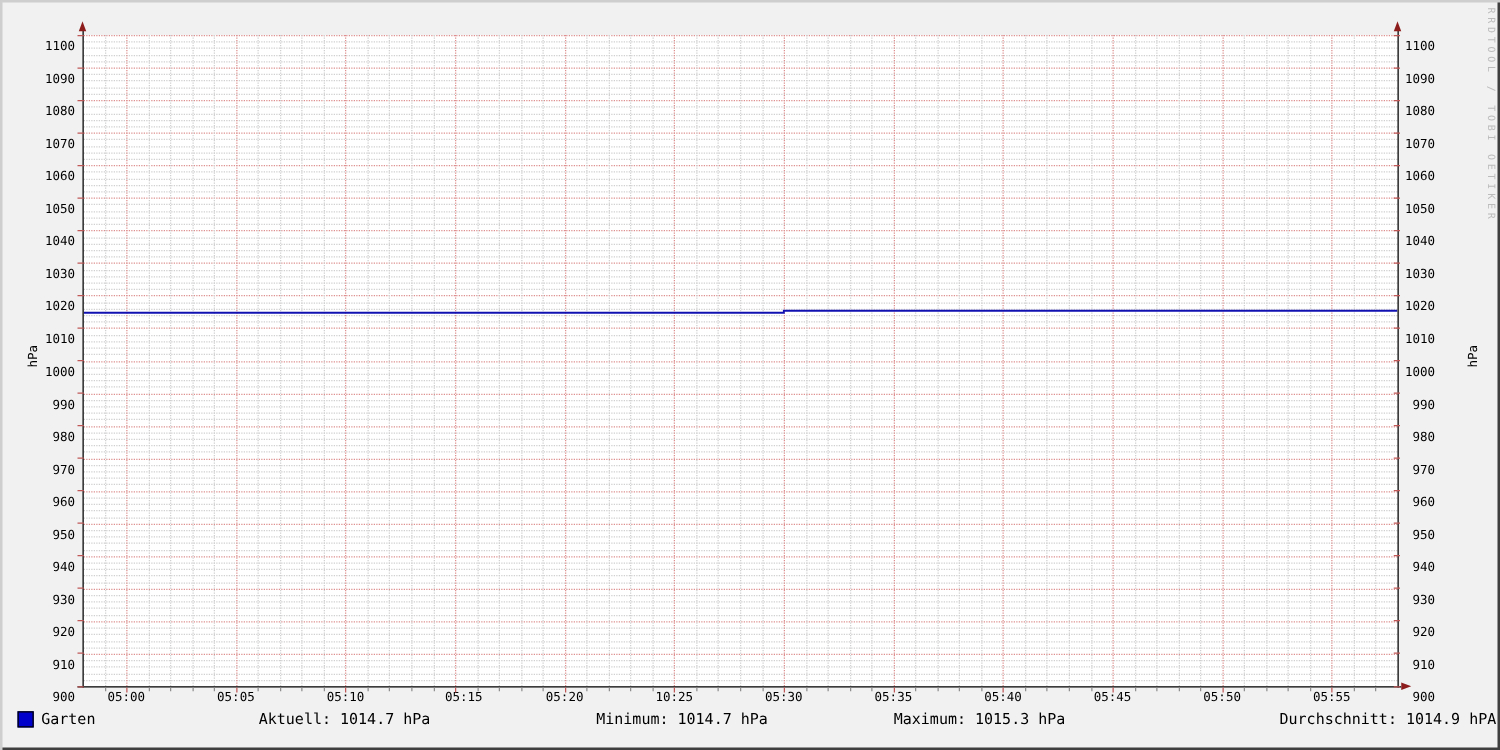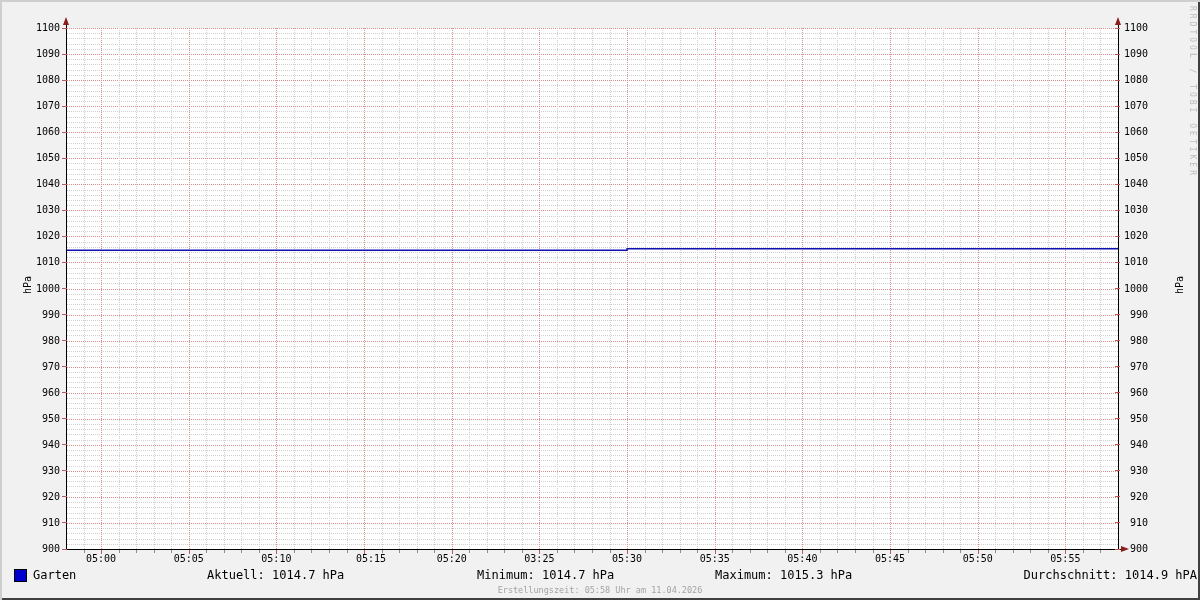--- a/index.html
+++ b/index.html
@@ -14,21 +14,21 @@
   #watermark{right:3px;top:6px;writing-mode:vertical-rl;font-size:8px;letter-spacing:3px;color:#bcbcbc;}
   #yunit-left{left:27px;top:285px;transform:translate(-50%,-50%) rotate(-90deg);font-size:10px;}
   #yunit-right{left:1179px;top:285px;transform:translate(-50%,-50%) rotate(-90deg);font-size:10px;}
   #plot{position:absolute;left:67px;top:28px;width:1051px;height:521px;background:#ffffff;}
   #series-svg{position:absolute;left:0;top:0;}
   .hline{position:absolute;left:0;width:100%;height:0;border-top:1px dotted #d0d0d0;}
   .hline.major{border-top-color:#dd8f8f;}
   .vline{position:absolute;top:0;height:100%;width:0;border-left:1px dotted #d0d0d0;}
   .vline.major{border-left-color:#dd8f8f;}
   .axis{position:absolute;background:#000;}
-  .ylab{position:absolute;font-size:10px;height:12px;line-height:12px;text-align:right;}
+  .ylab{position:absolute;font-size:10px;height:12px;line-height:12px;text-align:right;margin-top:10px;}
   .xlab{position:absolute;font-size:10px;width:60px;text-align:center;top:553px;height:12px;line-height:12px;}
   .tick{position:absolute;background:#8f8f8f;}
   .tick.major{background:#c05858;}
   .arrow{position:absolute;width:0;height:0;}
   #arrow-y-left {left:63px;top:17px;border-left:3.5px solid transparent;border-right:3.5px solid transparent;border-bottom:8px solid #8d1c1c;}
   #arrow-y-right{left:1115px;top:17px;border-left:3.5px solid transparent;border-right:3.5px solid transparent;border-bottom:8px solid #8d1c1c;}
   #arrow-x{left:1121px;top:546px;border-top:3.5px solid transparent;border-bottom:3.5px solid transparent;border-left:8px solid #8d1c1c;}
   .leg{position:absolute;top:568px;font-size:12px;height:14px;line-height:14px;}
   #legend-swatch{position:absolute;left:14px;top:569px;width:11px;height:11px;border:1px solid #000;background:#0000cc;}
   #legend-name{left:33px;}
@@ -219,21 +219,20 @@
   <div class="arrow" id="arrow-y-right"></div>
   <div class="arrow" id="arrow-x"></div>
 
   <div id="legend-swatch" style="background: rgb(0, 0, 204);"></div>
   <div class="t leg" id="legend-name">Garten</div>
   <div class="t leg" id="stat-aktuell">Aktuell: 1014.7 hPa</div>
   <div class="t leg" id="stat-minimum">Minimum: 1014.7 hPa</div>
   <div class="t leg" id="stat-maximum">Maximum: 1015.3 hPa</div>
   <div class="t leg" id="stat-durchschnitt">Durchschnitt: 1014.9 hPA</div>
 
-  <div class="t" id="footer">Erstellungszeit: 05:58 Uhr am 11.04.2026</div>
 <div class="ylab" style="left: 20px; width: 40px; top: 22px;">1100</div>
     <div class="ylab" style="left: 1122px; width: 26px; top: 22px;">1100</div>
     <div class="tick major" style="left: 62px; top: 27.5px; width: 5px; height: 1px;"></div>
     <div class="tick major" style="left: 1115px; top: 27.5px; width: 5px; height: 1px;"></div>
     <div class="ylab" style="left: 20px; width: 40px; top: 48.05px;">1090</div>
     <div class="ylab" style="left: 1122px; width: 26px; top: 48.05px;">1090</div>
     <div class="tick major" style="left: 62px; top: 53.55px; width: 5px; height: 1px;"></div>
     <div class="tick major" style="left: 1115px; top: 53.55px; width: 5px; height: 1px;"></div>
     <div class="ylab" style="left: 20px; width: 40px; top: 74.1px;">1080</div>
     <div class="ylab" style="left: 1122px; width: 26px; top: 74.1px;">1080</div>
@@ -309,21 +308,21 @@
     <div class="tick major" style="left: 1115px; top: 522.45px; width: 5px; height: 1px;"></div>
     <div class="ylab" style="left: 20px; width: 40px; top: 543px;">900</div>
     <div class="ylab" style="left: 1122px; width: 26px; top: 543px;">900</div>
     <div class="tick major" style="left: 62px; top: 548.5px; width: 5px; height: 1px;"></div>
     <div class="tick major" style="left: 1115px; top: 548.5px; width: 5px; height: 1px;"></div>
     <div class="xlab" style="left: 71.0667px;">05:00</div>
     <div class="xlab" style="left: 158.733px;">05:05</div>
     <div class="xlab" style="left: 246.4px;">05:10</div>
     <div class="xlab" style="left: 341px;">05:15</div>
     <div class="xlab" style="left: 421.733px;">05:20</div>
-    <div class="xlab" style="left: 509.4px;">03:25</div>
+    <div class="xlab" style="left: 509.4px;">10:25</div>
     <div class="xlab" style="left: 597.067px;">05:30</div>
     <div class="xlab" style="left: 684.733px;">05:35</div>
     <div class="xlab" style="left: 772.4px;">05:40</div>
     <div class="xlab" style="left: 860.067px;">05:45</div>
     <div class="xlab" style="left: 947.733px;">05:50</div>
     <div class="xlab" style="left: 1035.4px;">05:55</div>
     <div class="tick" style="left: 83.5333px; top: 550px; width: 1px; height: 3px;"></div>
     <div class="tick major" style="left: 101.067px; top: 550px; width: 1px; height: 4px;"></div>
     <div class="tick" style="left: 118.6px; top: 550px; width: 1px; height: 3px;"></div>
     <div class="tick" style="left: 136.133px; top: 550px; width: 1px; height: 3px;"></div>

